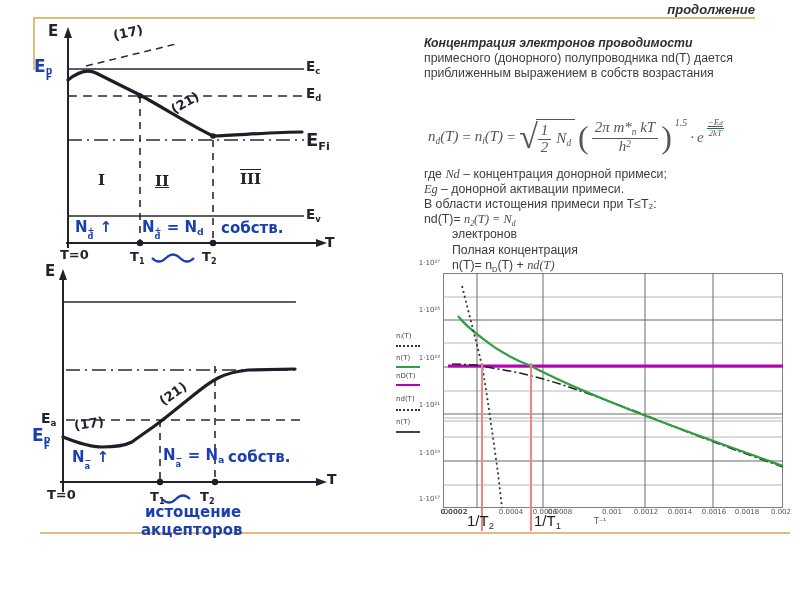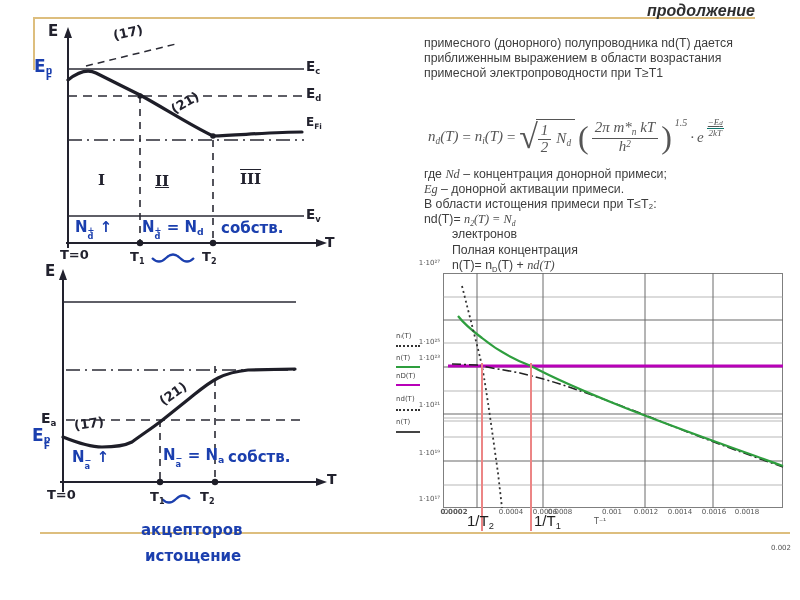--- a/index.html
+++ b/index.html
@@ -42,21 +42,21 @@
 </style>
 </head>
 <body>
 
 <div class="slide">
 
   <div class="gold" style="left:33px;top:17px;width:722px;height:2px;"></div>
   <div class="gold" style="left:33px;top:17px;width:2px;height:53px;"></div>
   <div class="gold" style="left:40px;top:532px;width:750px;height:2px;"></div>
 
-  <div class="t bi" style="left:560px;top:3px;width:195px;text-align:right;font-size:16px;">продолжение</div>
+  <div class="t bi" style="left:560px;top:3px;width:195px;text-align:right;font-size:13px;">продолжение</div>
 
   <svg style="left:30px;top:22px;" width="320" height="245" viewBox="0 0 320 245">
     <g stroke="#22222e" fill="none">
       <line x1="38" y1="14" x2="38" y2="226" stroke-width="2"></line>
       <polygon points="38,5 34,16 42,16" fill="#22222e" stroke="none"></polygon>
       <line x1="36" y1="221" x2="288" y2="221" stroke-width="2"></line>
       <polygon points="297,221 286,217 286,225" fill="#22222e" stroke="none"></polygon>
     </g>
     <g stroke="#2a2a34" stroke-width="1.6" fill="none">
       <line x1="38" y1="47" x2="274" y2="47"></line>
@@ -83,21 +83,21 @@
   <span class="t blue" style="left:34px;top:58px;font-size:17px;"><span>E</span><span class="stk">
         <span>n</span>
         <span>F</span>
       </span></span>
 
   <span class="t hand" style="left:113px;top:26px;font-size:13px;transform:rotate(-12deg);">(17)</span>
   <span class="t hand" style="left:170px;top:96px;font-size:13px;transform:rotate(-30deg);">(21)</span>
 
   <span class="t hand" style="left:306px;top:60px;font-size:13.5px;"><span>E</span><span class="sb">c</span></span>
   <span class="t hand" style="left:306px;top:87px;font-size:13.5px;"><span>E</span><span class="sb">d</span></span>
-  <span class="t hand" style="left:306px;top:116px;font-size:12px;"><span>E</span><span class="sb">Fi</span></span>
+  <span class="t hand" style="left:306px;top:131px;font-size:18px;"><span>E</span><span class="sb">Fi</span></span>
   <span class="t hand" style="left:306px;top:208px;font-size:13.5px;"><span>E</span><span class="sb">v</span></span>
 
   <span class="t hand" style="left:98px;top:173px;font-size:15px;font-family:'DejaVu Serif',serif;">I</span>
   <span class="t hand" style="left:155px;top:174px;font-size:15px;font-family:'DejaVu Serif',serif;text-decoration:underline;">II</span>
   <span class="t hand" style="left:240px;top:172px;font-size:15px;font-family:'DejaVu Serif',serif;text-decoration:overline;">III</span>
 
   <span class="t blue" style="left:75px;top:220px;font-size:15px;"><span>N</span><span class="stk">
         <span>+</span>
         <span>d</span>
       </span> <span>↑</span></span>
@@ -152,27 +152,27 @@
   <span class="t blue" style="left:163px;top:448px;font-size:15px;"><span>N</span><span class="stk">
         <span>−</span>
         <span>a</span>
       </span> <span>= N</span><span class="sb">a</span></span>
   <span class="t blue" style="left:228px;top:450px;font-size:15px;">собств.</span>
 
   <span class="t hand" style="left:47px;top:488px;font-size:13px;">T=0</span>
   <span class="t hand" style="left:150px;top:490px;font-size:13px;"><span>T</span><span class="sb">1</span></span>
   <span class="t hand" style="left:200px;top:490px;font-size:13px;"><span>T</span><span class="sb">2</span></span>
 
-  <span class="t blue" style="left:145px;top:505px;font-size:15px;margin-top:44px;">истощение</span>
+  <span class="t blue" style="left:145px;top:505px;font-size:15px;">истощение</span>
   <span class="t blue" style="left:141px;top:523px;font-size:15px;">акцепторов</span>
 
   <div class="abs para" style="left:424px;top:36px;width:352px;">
+    <div class="bi">Концентрация электронов проводимости</div>
     <div>примесного (донорного) полупроводника nd(T) дается</div>
-    <div>приближенным выражением в области возрастания</div>
-    <div>примесной электропроводности при T≥T1</div>
+    <div>приближенным выражением в собств возрастания</div>
   </div>
 
   <div class="abs math frow" style="left:428px;top:112px;height:50px;">
     <span><span>n</span><span class="sb">d</span><span>(T)</span></span>
     <span>=</span>
     <span><span>n</span><span class="sb">i</span><span>(T)</span></span>
     <span>=</span>
     <span class="rad">√</span>
     <span class="radc">
       <span class="frac">
@@ -235,21 +235,21 @@
     <line x1="5" y1="93" x2="340" y2="93" stroke="#b800b8" stroke-width="3"></line>
     <path d="M9,91 L34,92 C47,95 62,97 77,100 C90,103 104,107 117,111 C147,121 177,132 207,144 C253,163 300,180 340,194" stroke="#222222" stroke-width="1.5" fill="none" stroke-dasharray="9,3,2,3"></path>
     <path d="M15,43 C22,52 31,59 39,65 C55,78 72,87 88,93 C120,110 150,122 180,134 C230,154 290,175 340,193" stroke="#2e9e3e" stroke-width="2.2" fill="none"></path>
     <path d="M19,13 C27,45 35,75 39,93 C44,120 50,165 55,200 L59,235" stroke="#333333" stroke-width="1.8" fill="none" stroke-dasharray="2,3"></path>
   </svg>
 
   <div class="red" style="left:481px;top:363px;height:168px;"></div>
   <div class="red" style="left:530px;top:363px;height:168px;"></div>
 
   <span class="t tick yt" style="top:260px;">1·10²⁷</span>
-  <span class="t tick yt" style="top:307px;margin-top:32px;">1·10²⁵</span>
+  <span class="t tick yt" style="top:307px;">1·10²⁵</span>
   <span class="t tick yt" style="top:355px;">1·10²³</span>
   <span class="t tick yt" style="top:402px;">1·10²¹</span>
   <span class="t tick yt" style="top:450px;">1·10¹⁹</span>
   <span class="t tick yt" style="top:496px;">1·10¹⁷</span>
 
   <span class="t lg" style="top:333px;">nᵢ(T)</span>
   <div class="ls" style="top:345px;border-top:2px dotted #333;"></div>
   <span class="t lg" style="top:355px;">n(T)</span>
   <div class="ls" style="top:366px;height:2px;background:#2e9e3e;"></div>
   <span class="t lg" style="top:373px;">nD(T)</span>
@@ -262,19 +262,19 @@
   <span class="t tick xt" style="left:430px;">0</span>
   <span class="t tick xt" style="left:438px;font-weight:bold;">0.0002</span>
   <span class="t tick xt" style="left:495px;">0.0004</span>
   <span class="t tick xt" style="left:529px;">0.0006</span>
   <span class="t tick xt" style="left:544px;">0.0008</span>
   <span class="t tick xt" style="left:596px;">0.001</span>
   <span class="t tick xt" style="left:630px;">0.0012</span>
   <span class="t tick xt" style="left:664px;">0.0014</span>
   <span class="t tick xt" style="left:698px;">0.0016</span>
   <span class="t tick xt" style="left:731px;">0.0018</span>
-  <span class="t tick xt" style="left:765px;margin-top:36px;">0.002</span>
+  <span class="t tick xt" style="left:765px;">0.002</span>
   <span class="t tick" style="left:594px;top:518px;font-size:8px;">T⁻¹</span>
 
   <span class="t mk" style="left:443px;top:513px;"><span>1/T</span><span class="sb">2</span></span>
   <span class="t mk" style="left:510px;top:513px;"><span>1/T</span><span class="sb">1</span></span>
 
 </div>
 
 </body></html>

